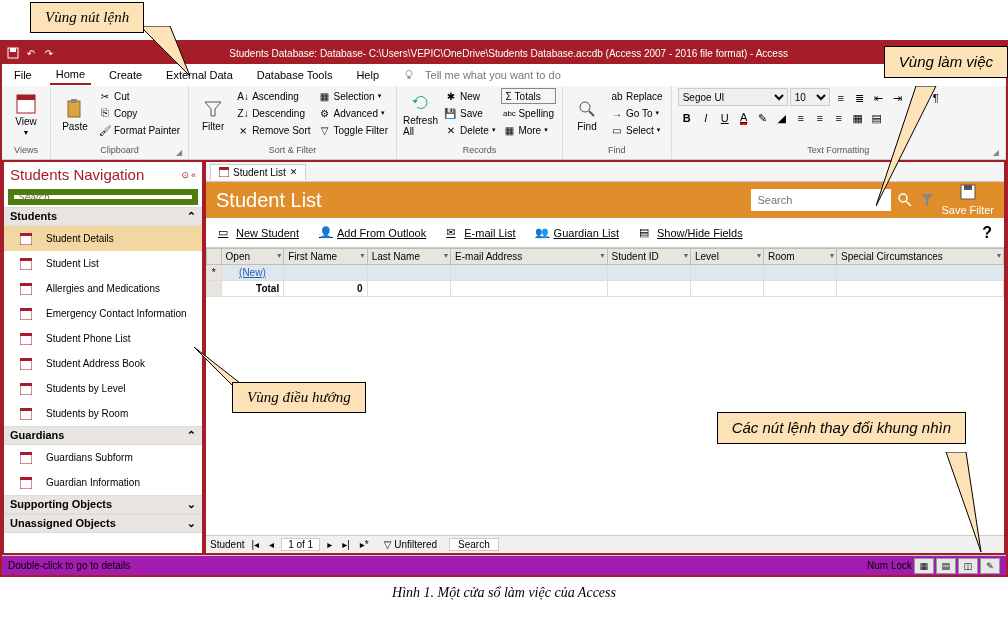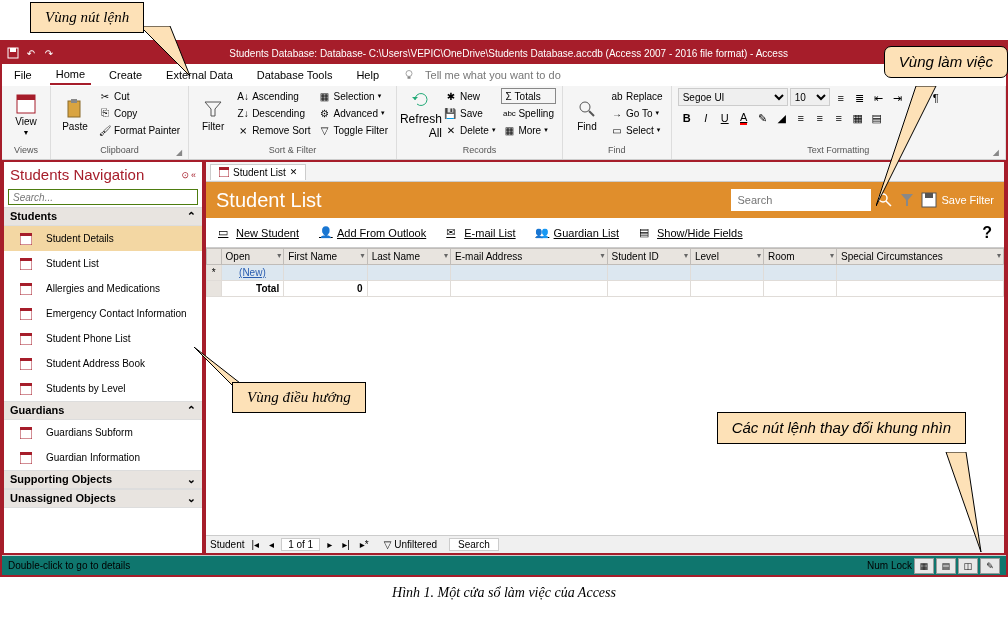--- a/index.html
+++ b/index.html
@@ -38,71 +38,71 @@
 .fontctl { display: flex; gap: 2px; align-items: center; }
 .fontctl select, .fontctl input { height: 18px; font-size: 10px; border: 1px solid #ccc; }
 .fmtbtns { display: flex; gap: 1px; margin-top: 2px; }
 .fmtbtns span { width: 18px; height: 16px; display: inline-flex; align-items: center; justify-content: center; font-size: 11px; cursor: pointer; border: 1px solid transparent; }
 
 
 .mainarea { display: flex; height: 395px; }
 .navpane { width: 202px; border: 2px solid #a61d2a; display: flex; flex-direction: column; overflow: hidden; }
 .navpane .navtitle { color: #a61d2a; font-size: 15px; padding: 4px 6px; display: flex; align-items: center; justify-content: space-between; background: #fff; }
 .navpane .navsearch { padding: 2px 4px; }
-.navpane .navsearch input { width: 100%; height: 16px; font-size: 10px; font-style: italic; border: 1px solid #4d7c0f; padding: 0 4px; color: #888; }
+.navpane .navsearch input { width: 100%; height: 16px; font-size: 10px; font-style: italic; border: 6px solid #4d7c0f; padding: 0 4px; color: #888; }
 .navgroup { background: #e8e4e0; padding: 2px 6px; font-weight: bold; font-size: 11px; display: flex; justify-content: space-between; border-top: 1px solid #ddd; border-bottom: 1px solid #ddd; cursor: pointer; }
 .navitem { padding: 2px 6px 2px 16px; font-size: 10px; display: flex; align-items: center; gap: 14px; cursor: pointer; height: 25px; }
 .navitem.sel { background: #f3d7a3; }
 .navitem .ic { width: 12px; height: 12px; }
 
 .workarea { flex: 1; border: 2px solid #a61d2a; display: flex; flex-direction: column; position: relative; }
 .tabbar { height: 20px; background: #f4f4f4; border-bottom: 1px solid #ccc; display: flex; align-items: center; padding-left: 4px; font-size: 10px; }
 .tabbar .tab { background: #fff; border: 1px solid #ccc; border-bottom: 0; padding: 2px 8px; display: flex; align-items: center; gap: 4px; }
 .formheader { background: #e08e2c; color: #fff; height: 36px; display: flex; align-items: center; padding: 0 10px; font-size: 20px; font-weight: 300; }
 .formheader .sp { flex: 1; }
 .formheader input { height: 22px; width: 140px; background: #fff; border: none; font-size: 11px; padding: 0 6px; }
-.formheader .hbtn { margin-left: 6px; display: flex; align-items: center; gap: 4px; font-size: 11px; cursor: pointer; }
+.formheader .hbtn { margin-left: 6px; display: flex; align-items: center; gap: 4px; font-size: 11px; cursor: pointer; flex-direction: column; }
 .toolbar2 { height: 30px; background: #fff; border-bottom: 1px solid #ccc; display: flex; align-items: center; gap: 20px; padding: 0 12px; font-size: 11px; }
 .toolbar2 .tb { display: flex; align-items: center; gap: 4px; cursor: pointer; text-decoration: underline; }
 .toolbar2 .tb .ic { width: 14px; height: 14px; }
 .toolbar2 .help { margin-left: auto; font-size: 16px; font-weight: bold; cursor: pointer; text-decoration: none; }
 
 .datagrid { flex: 1; background: #fff; position: relative; }
 .datagrid table { border-collapse: collapse; width: 100%; font-size: 10px; }
 .datagrid th { background: #e8e4df; border: 1px solid #c0bcb8; padding: 2px 4px; font-weight: normal; text-align: left; position: relative; }
 .datagrid th .dd { position: absolute; right: 2px; top: 2px; font-size: 8px; color: #666; }
 .datagrid td { border: 1px solid #e0dcd8; padding: 2px 4px; height: 16px; }
 .datagrid .newrow td { background: #dce7f0; }
 .datagrid .newrow .newlink { color: #2a5db0; text-decoration: underline; }
 .datagrid .totalrow td { font-weight: bold; }
 
 .recnav { height: 18px; background: #f0f0f0; border-top: 1px solid #ccc; display: flex; align-items: center; font-size: 10px; padding: 0 4px; gap: 4px; }
 .recnav .n { cursor: pointer; padding: 0 3px; }
 
-.statusbar { height: 20px; background: #0f766e; border-top: 1px solid #ccc; display: flex; align-items: center; font-size: 10px; padding: 0 6px; }
+.statusbar { height: 20px; background: #a21caf; border-top: 1px solid #ccc; display: flex; align-items: center; font-size: 10px; padding: 0 6px; }
 .statusbar .sp { flex: 1; }
 .statusbar .vbtn { width: 20px; height: 16px; border: 1px solid #999; margin-left: 2px; display: inline-flex; align-items: center; justify-content: center; cursor: pointer; font-size: 9px; background: #e8e8e8; }
 
 .caption { text-align: center; font-style: italic; font-size: 14px; margin-top: 8px; font-family: "Times New Roman", serif; }
 
 svg { display: block; }
 </style>
 </head>
 <body>
 
 <div class="callout" style="left:30px; top:2px;">Vùng nút lệnh</div>
 <svg class="callout-pointer" style="left:140px; top:26px;" width="60" height="58">
   <polygon points="0,0 30,0 50,50" fill="#fde1b7" stroke="#000"></polygon>
 </svg>
 
 <div style="height:40px;"></div>
 
 <div class="outer">
 
-  <div class="callout" style="right:-2px; top:4px; text-align:center;border-radius:7px;">
+  <div class="callout" style="right:-2px; top:4px; text-align:center;">
     <span>Vùng làm việc</span>
   </div>
   <svg class="callout-pointer" style="right:60px; top:44px;" width="70" height="130">
     <polygon points="40,0 60,0 0,120" fill="#fde1b7" stroke="#000"></polygon>
   </svg>
 
   <div class="titlebar">
     <div class="qat">
       <span>
           <svg width="12" height="12">
@@ -228,21 +228,21 @@
 
     <div class="rgroup">
       <div class="gbody">
         <div class="bigbtn">
           <div class="ic">
               <svg width="18" height="18">
                 <path d="M3 9a6 6 0 1 1 2 4" fill="none" stroke="#2a7"></path>
                 <polygon points="3,9 0,6 6,6" fill="#2a7"></polygon>
               </svg>
             </div>
-          <span style="font-size:12px; text-align:right;">Refresh All</span>
+          <span style="font-size:10px; text-align:left;">Refresh All</span>
         </div>
         <div class="vstack">
           <div class="smbtn">
               <span class="ic">✱</span>
               <span>New</span>
             </div>
           <div class="smbtn">
               <span class="ic">💾</span>
               <span>Save</span>
             </div>
@@ -415,20 +415,29 @@
             <span>Student Address Book</span>
           </div>
           <div class="navitem">
             <span class="ic">
               <svg width="12" height="12">
                 <rect width="12" height="12" fill="#fff" stroke="#a61d2a"></rect>
                 <rect width="12" height="3" fill="#a61d2a"></rect>
               </svg>
             </span>
             <span>Students by Level</span>
+          </div>
+          <div class="navitem">
+            <span class="ic">
+              <svg width="12" height="12">
+                <rect width="12" height="12" fill="#fff" stroke="#a61d2a"></rect>
+                <rect width="12" height="3" fill="#a61d2a"></rect>
+              </svg>
+            </span>
+            <span>Students by Room</span>
           </div>
         </div>
       <div class="navgroup">
           <span>Guardians</span>
           <span>⌃</span>
         </div>
       <div id="nav-items2">
           <div class="navitem">
             <span class="ic">
               <svg width="12" height="12">

